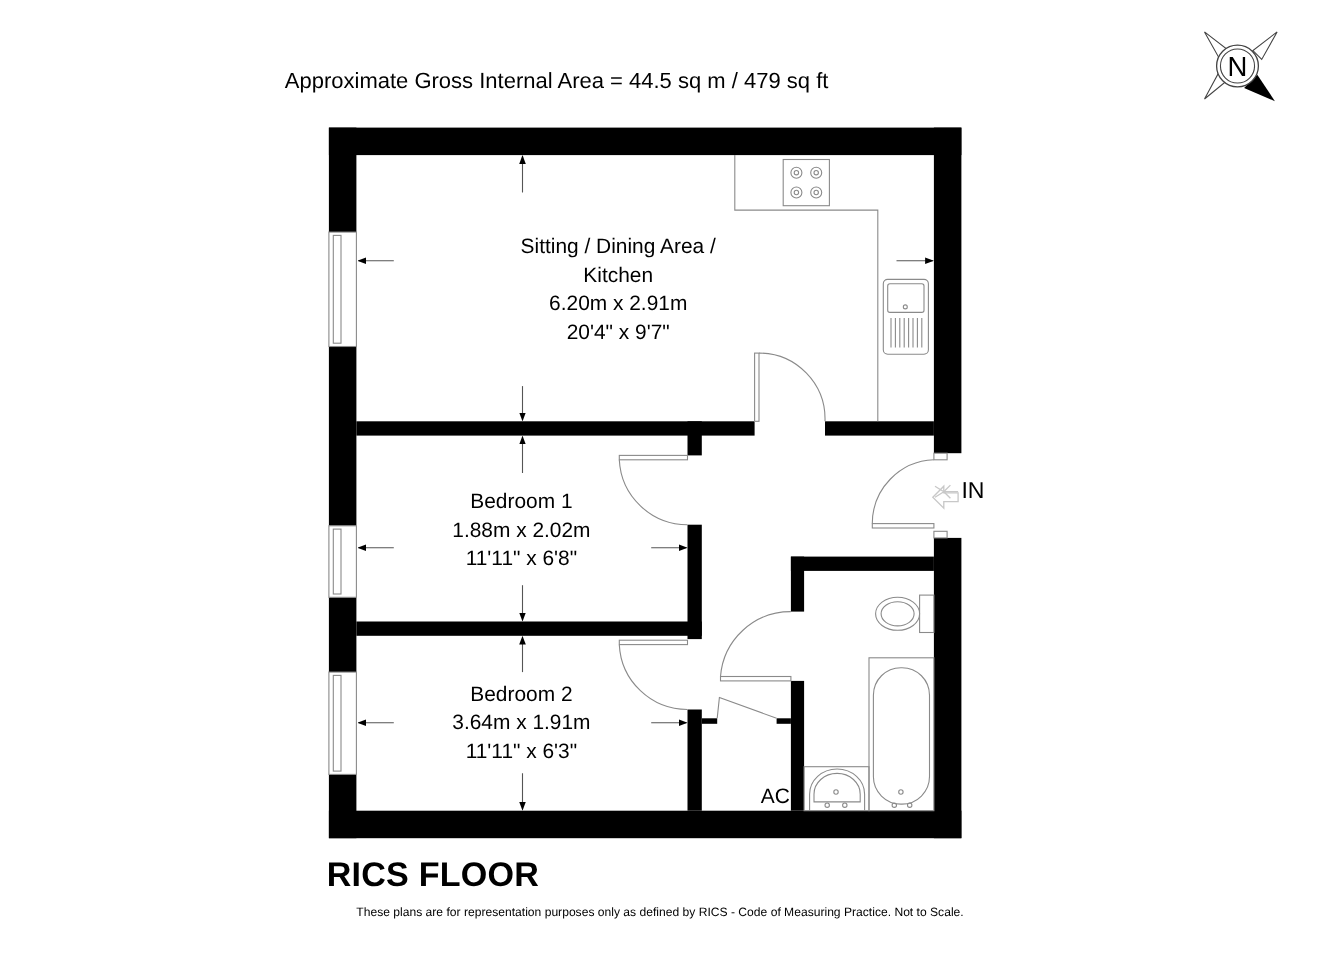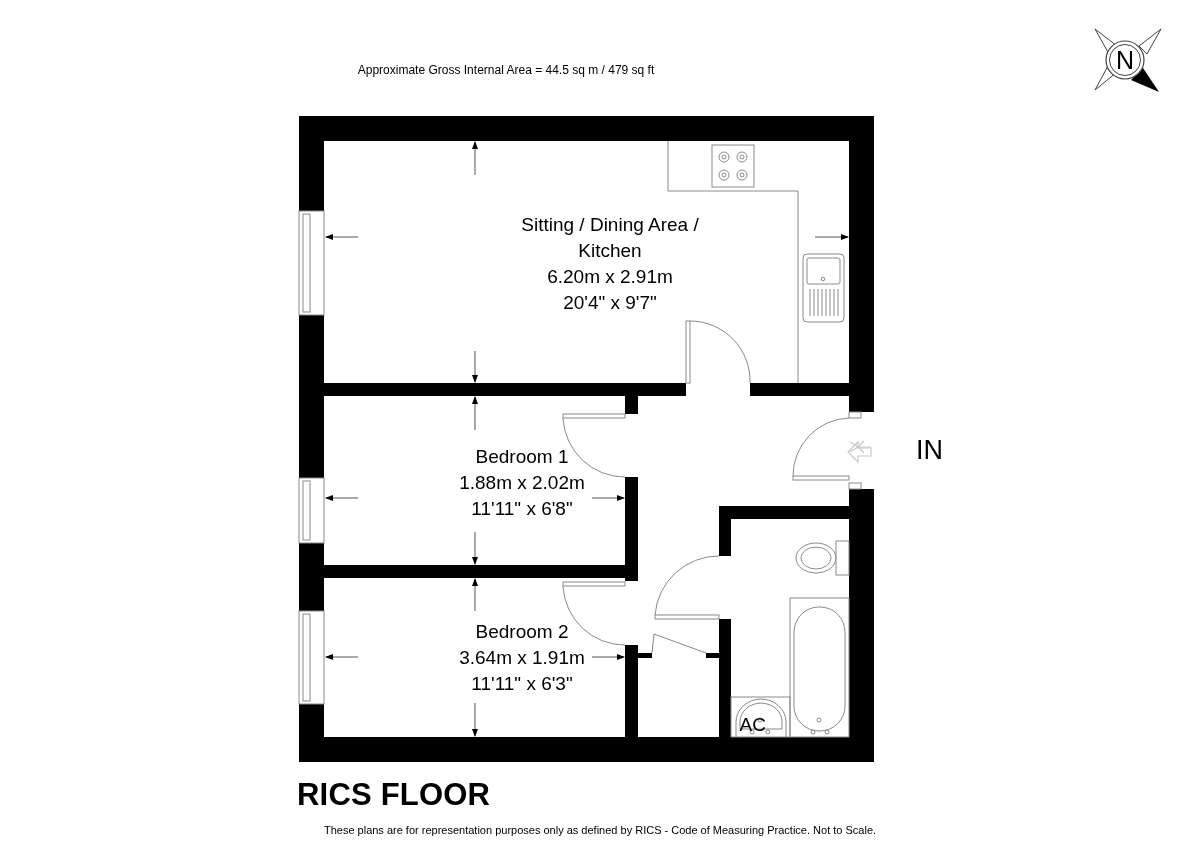--- a/index.html
+++ b/index.html
@@ -1,24 +1,24 @@
 <!DOCTYPE html>
 <html><head>
 <meta charset="utf-8">
 <style>
   html, body { margin:0; padding:0; background:#ffffff; }
   body { width:1200px; height:867px; position:relative; overflow:hidden;
          font-family:"Liberation Sans", sans-serif; color:#000; }
   .abs { position:absolute; }
-  .area-text { left:0; width:1012px; top:63px; text-align:center; font-size:12px; }
+  .area-text { left:0; width:1012px; top:63px; text-align:center; font-size:20px; }
   .plan { left:0; top:0; width:1200px; height:867px; }
-  .room-label { position:absolute; text-align:center; font-size:19px; line-height:26px; white-space:nowrap;margin-left:48px; }
+  .room-label { position:absolute; text-align:center; font-size:19px; line-height:26px; white-space:nowrap; }
   .floor-title { left:297px; top:777px; font-size:31px; font-weight:bold; letter-spacing:0.2px; }
   .disclaimer { left:0; width:1200px; top:821px; text-align:center; font-size:11px; line-height:18px; }
-  .in-label { left:874px; top:435px; font-size:27px;margin-left:42px; }
+  .in-label { left:874px; top:435px; font-size:21px; }
   .compass { left:1087px; top:24px; width:76px; height:70px; }
 </style>
 </head>
 <body>
 
 <div class="abs area-text">Approximate Gross Internal Area = 44.5 sq m / 479 sq ft</div>
 
 <div class="abs compass">
   <svg width="76" height="70" viewBox="0 0 76 70">
     <g fill="none" stroke="#444" stroke-width="1">

